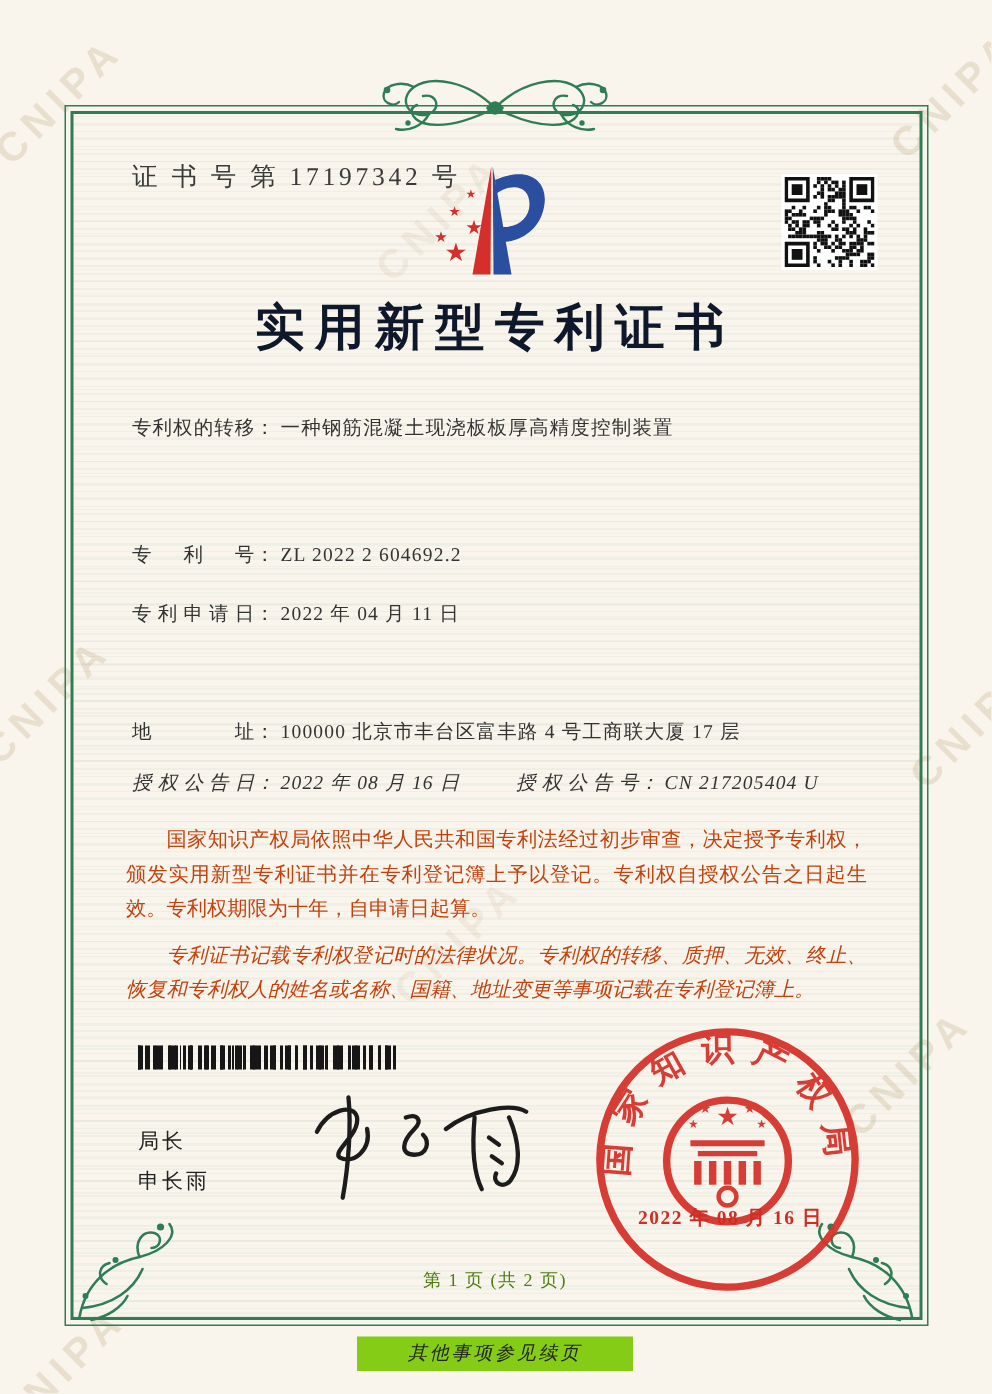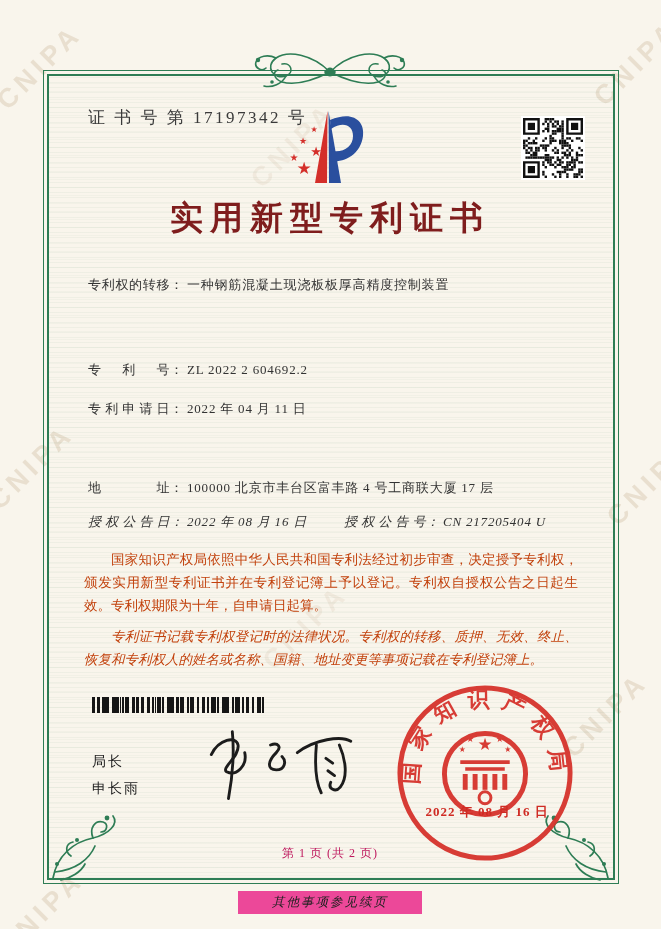--- a/index.html
+++ b/index.html
@@ -16,21 +16,21 @@
       background:
         repeating-linear-gradient(0deg, rgba(62,130,90,0.055) 0 1px, transparent 1px 5px),
         repeating-linear-gradient(0deg, transparent 0 2px, rgba(62,130,90,0.04) 2px 3px, transparent 3px 8px);}
   .ornament{position:absolute;color:#2e7d55;}
   
   .cert-no{position:absolute;left:88px;top:106px;font-size:17px;letter-spacing:2.5px;color:#3a3a3a;}
   .logo{position:absolute;left:283px;top:104px;}
   .qr{position:absolute;left:521px;top:116px;width:64px;height:64px;background:#fff;padding:2px;box-sizing:border-box;}
   .qr svg{display:block;width:100%;height:100%;}
   .title{position:absolute;left:43px;top:196px;width:574px;text-align:center;
-         font-size:33px;font-weight:bold;letter-spacing:7px;color:#7f1d1d;}
+         font-size:33px;font-weight:bold;letter-spacing:7px;color:#0f172a;}
   
   .row{position:absolute;left:88px;height:20px;font-size:13px;color:#333;white-space:nowrap;}
   .lbl{display:inline-block;width:82px;text-align:justify;text-align-last:justify;letter-spacing:0.5px;vertical-align:top;}
   .colon{display:inline-block;margin-right:4px;}
   .val{letter-spacing:0.8px;}
   .pair2{position:absolute;left:256px;top:0;}
   
   .paras{position:absolute;left:84px;top:548px;width:494px;font-size:13.5px;line-height:23px;
          text-align:justify;color:#c2410c;}
   .paras p{margin:0;text-indent:2em;}
@@ -41,22 +41,22 @@
       repeating-linear-gradient(90deg,#161616 0 2px,transparent 2px 5px),
       repeating-linear-gradient(90deg,#161616 0 1px,transparent 1px 7px),
       repeating-linear-gradient(90deg,#161616 0 3px,transparent 3px 11px);}
   
   .director{position:absolute;left:92px;top:748px;font-size:14px;color:#222;letter-spacing:2px;line-height:27px;}
   .signature{position:absolute;left:196px;top:725px;}
   .seal{position:absolute;left:393px;top:681px;width:184px;height:184px;opacity:0.95;}
   .seal-date{position:absolute;left:409px;top:803px;width:156px;text-align:center;
              font-size:13px;font-weight:bold;color:#cf2c24;letter-spacing:1px;white-space:nowrap;}
   
-  .page-num{position:absolute;left:43px;top:845px;width:574px;text-align:center;font-size:12px;color:#be185d;letter-spacing:1px;}
-  .cont-note{position:absolute;left:238px;top:891px;width:184px;text-align:center;background:#ec4899;
+  .page-num{position:absolute;left:43px;top:845px;width:574px;text-align:center;font-size:12px;color:#4d7c0f;letter-spacing:1px;}
+  .cont-note{position:absolute;left:238px;top:891px;width:184px;text-align:center;background:#84cc16;
              font-size:12.5px;color:#222;letter-spacing:2px;padding:3px 0;font-style:italic;}
 </style>
 </head>
 <body>
 
 <div class="page">
 
   <div class="wm" style="left:-14px;top:52px;">CNIPA</div>
   <div class="wm" style="left:583px;top:48px;">CNIPA</div>
   <div class="wm" style="left:-22px;top:452px;">CNIPA</div>

